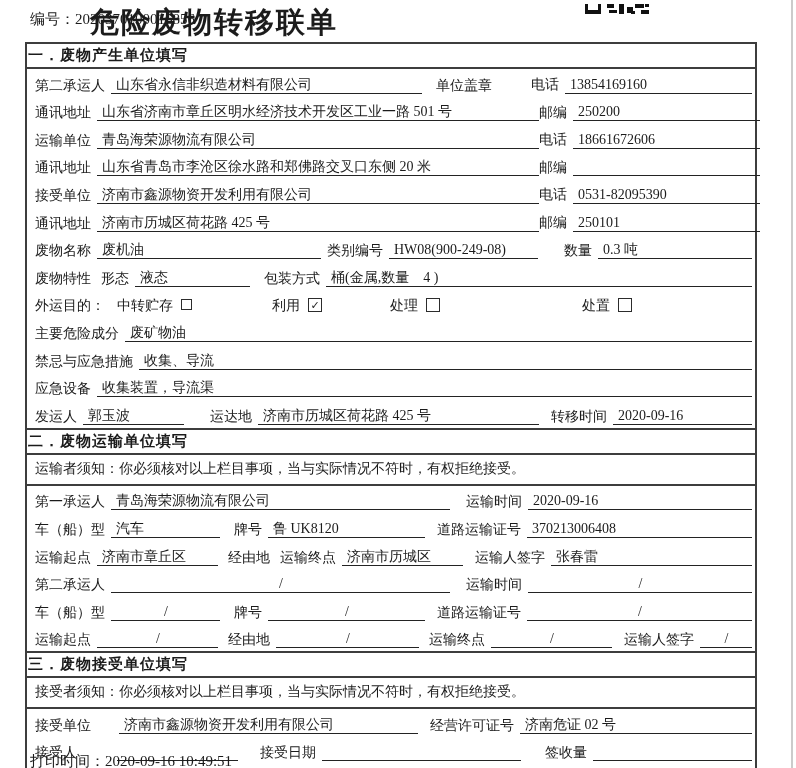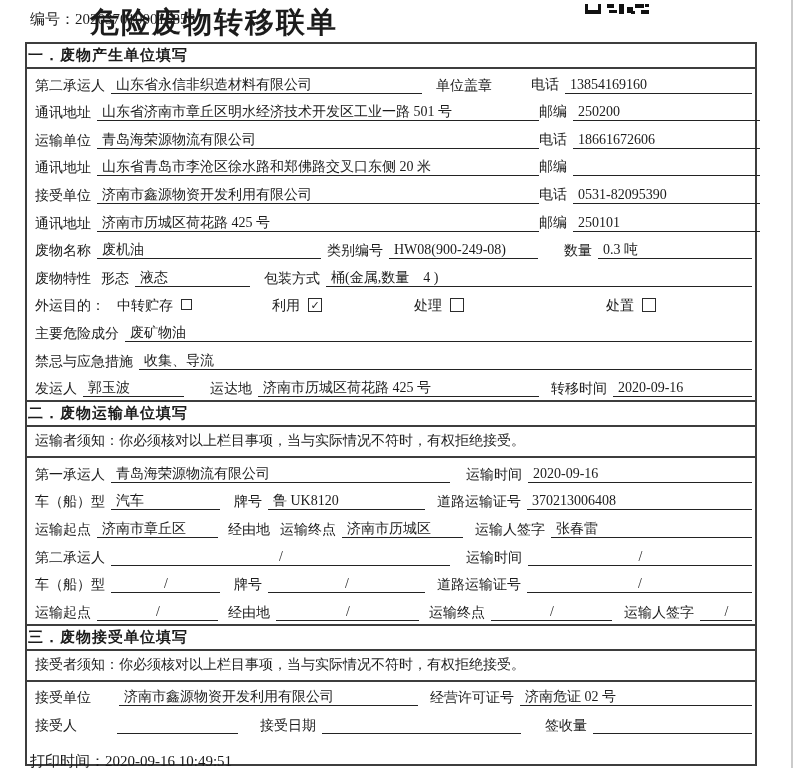--- a/index.html
+++ b/index.html
@@ -15,29 +15,29 @@
   .sec{border-top:2px solid #3d3d3d}
   .sec.first{border-top:none}
   .head{font-weight:bold;font-size:15px;padding:2px 1px;height:19px;line-height:19px;
         border-bottom:2px solid #3d3d3d;letter-spacing:1px}
   .note{font-size:14px;padding:5px 6px 6px 8px;border-bottom:2px solid #3d3d3d}
   .row{display:flex;align-items:flex-end;height:24.6px;padding:0 3px 3px 8px;font-size:14px;line-height:17px}
   .lbl{white-space:nowrap;flex:none}
   .val{border-bottom:1px solid #232323;margin-left:6px;padding:0 4px 0 5px;white-space:nowrap;
        flex:none;min-height:17px;overflow:hidden}
   .fill{flex:1 1 auto;width:auto}
-  .right{margin-left:auto;display:flex;align-items:flex-start}
+  .right{margin-left:auto;display:flex;align-items:center}
   .grp{display:inline-flex;align-items:center}
   .ctr{text-align:center}
   .box{flex:none;display:inline-flex;align-items:center;justify-content:center;width:12px;height:12px;
        border:1px solid #2c2c2c;margin:0 0 1px 8px;font-size:11px;line-height:1}
   .box.sm{width:9px;height:9px;margin-bottom:2px;font-size:8px}
   .m6{margin-left:6px}.m10{margin-left:10px}.m12{margin-left:12px}.m14{margin-left:14px}
   .m16{margin-left:16px}.m18{margin-left:24px}.m22{margin-left:22px}.m26{margin-left:26px}
-  .m28{margin-left:28px}.m40{margin-left:40px}.m80{margin-left:80px}.m92{margin-left:92px}
+  .m28{margin-left:28px}.m40{margin-left:40px}.m80{margin-left:80px}.m92{margin-left:68px}
   .m142{margin-left:142px}
   .w92{width:92px}.w100{width:100px}.w106{width:106px}.w112{width:112px}
   .w134{width:134px}.w140{width:140px}.w148{width:148px}.w170{width:170px}.w178{width:178px}
   .w190{width:190px}.w215{width:215px}.w272{width:272px}.w290{width:290px}.w302{width:302px}
   .w330{width:330px}.w433{width:433px}
 </style>
 </head>
 <body>
 
 <div class="abs" id="serial"><span>编号：</span><span>2020370100016856</span></div>
@@ -151,20 +151,24 @@
     </div>
     <div class="row">
       <span class="lbl">主要危险成分</span>
       <span class="val fill">废矿物油</span>
     </div>
     <div class="row">
       <span class="lbl">禁忌与应急措施</span>
       <span class="val fill">收集、导流</span>
     </div>
     <div class="row">
+      <span class="lbl">应急设备</span>
+      <span class="val fill">收集装置，导流渠</span>
+    </div>
+    <div class="row">
       <span class="lbl">发运人</span>
       <span class="val w92">郭玉波</span>
       <span class="lbl m26">运达地</span>
       <span class="val w272">济南市历城区荷花路 425 号</span>
       <span class="lbl m12">转移时间</span>
       <span class="val fill">2020-09-16</span>
     </div>
   </div>
 
   <div class="sec">

